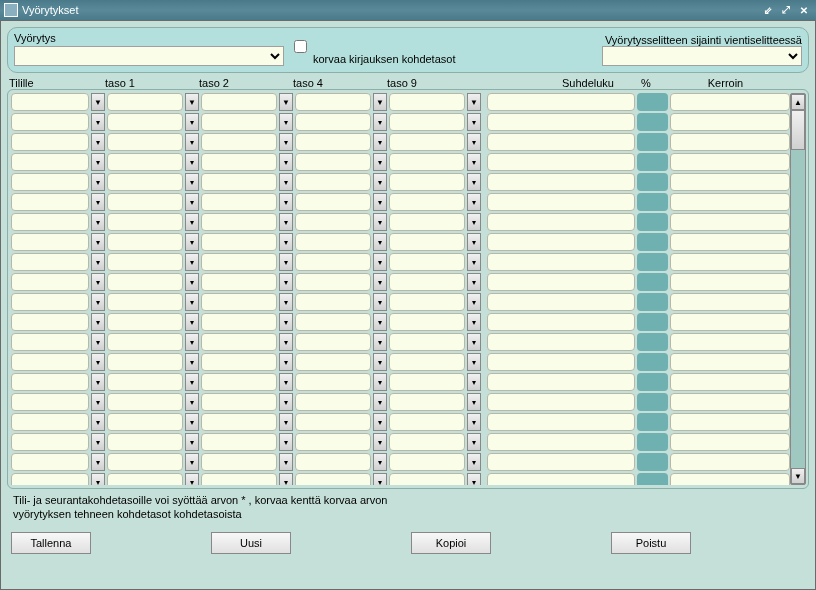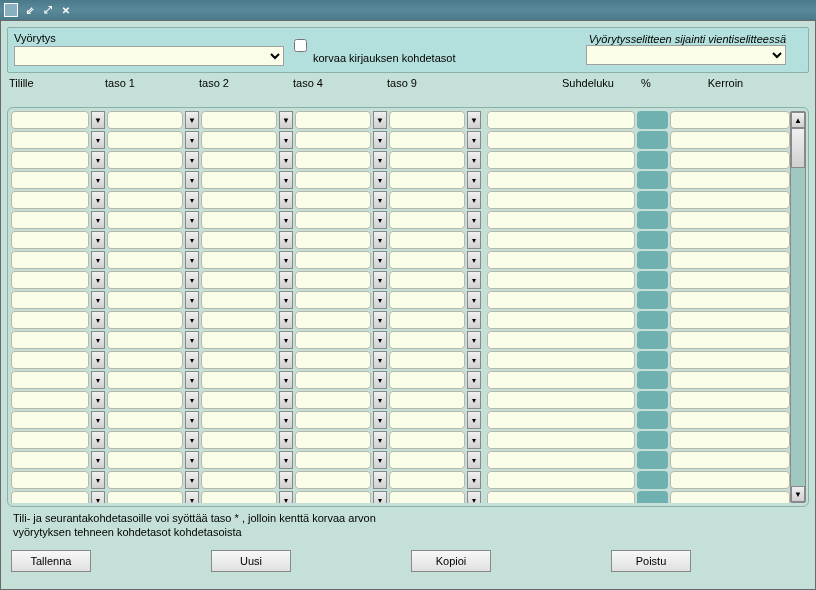--- a/index.html
+++ b/index.html
@@ -38,26 +38,26 @@
   }
   .outer-frame {
     border: 1px solid #6a6a6a;
     background: #c5e0d8;
     height: 570px;
     padding: 6px;
   }
   .top-panel {
     background: #b3e0dc;
     border: 1px solid #8ab0a8;
-    border-radius: 2px;
-    padding: 4px 22px 6px 6px;
+    border-radius: 10px;
+    padding: 4px 6px 6px 6px;
     margin-bottom: 4px;
     display: flex;
     gap: 10px;
-    align-items: center;
+    align-items: flex-end;
   }
   .vyorytys-block {
     width: 270px;
   }
   .vyorytys-block label { display: block; margin-bottom: 2px; }
   .vyorytys-block select {
     width: 100%;
     height: 20px;
     background: #fafde8;
     border: 1px solid #a0a0a0;
@@ -73,32 +73,32 @@
     width: 13px; height: 13px;
   }
   .check-block .chk-label {
     text-align: center;
     line-height: 1.2;
   }
   .selite-block {
     width: 200px;
     text-align: right;
   }
-  .selite-block label { display: block; margin-bottom: 0; font-style: italic; }
+  .selite-block label { display: block; margin-bottom: 0; }
   .selite-block select {
     width: 100%;
     height: 20px;
     background: #fafde8;
     border: 1px solid #a0a0a0;
   }
 
   .grid-headers {
     display: flex;
     padding: 0 2px;
-    margin-bottom: 18px;
+    margin-bottom: 0;
   }
   .hdr { font-size: 11px; }
   .col-tilille { width: 96px; }
   .col-taso   { width: 94px; }
   .col-suhdeluku { flex: 1; text-align: right; padding-right: 12px; }
   .col-pct { width: 40px; text-align: center; }
   .col-kerroin { width: 125px; text-align: center; padding-right: 6px; }
   .col-scroll { width: 16px; }
 
   .grid-area {
@@ -186,20 +186,21 @@
     border: 1px solid #888;
     font-size: 11px;
     cursor: pointer;
   }
 </style>
 </head>
 <body>
 
 <div class="titlebar">
   <div class="app-icon"></div>
+  <div class="title">Vyörytykset</div>
   <div class="win-btns">
     <div class="win-btn">⇙</div>
     <div class="win-btn">⤢</div>
     <div class="win-btn">✕</div>
   </div>
 </div>
 
 <div class="outer-frame">
 
   <div class="top-panel">
@@ -538,21 +539,21 @@
     <div class="scroll-rail">
       <div class="scroll-btn">▲</div>
       <div class="scroll-track">
         <div class="scroll-thumb"></div>
       </div>
       <div class="scroll-btn">▼</div>
     </div>
   </div>
 
   <div class="footer-text">
-    <span>Tili- ja seurantakohdetasoille voi syöttää taso * , jolloin kenttä korvaa arvon</span><br>
+    <span>Tili- ja seurantakohdetasoille voi syöttää arvon * , korvaa kenttä korvaa arvon</span><br>
     <span>vyörytyksen tehneen kohdetasot kohdetasoista</span>
   </div>
 
   <div class="button-bar">
     <button class="action-btn">Tallenna</button>
     <button class="action-btn">Uusi</button>
     <button class="action-btn">Kopioi</button>
     <button class="action-btn">Poistu</button>
   </div>
 

